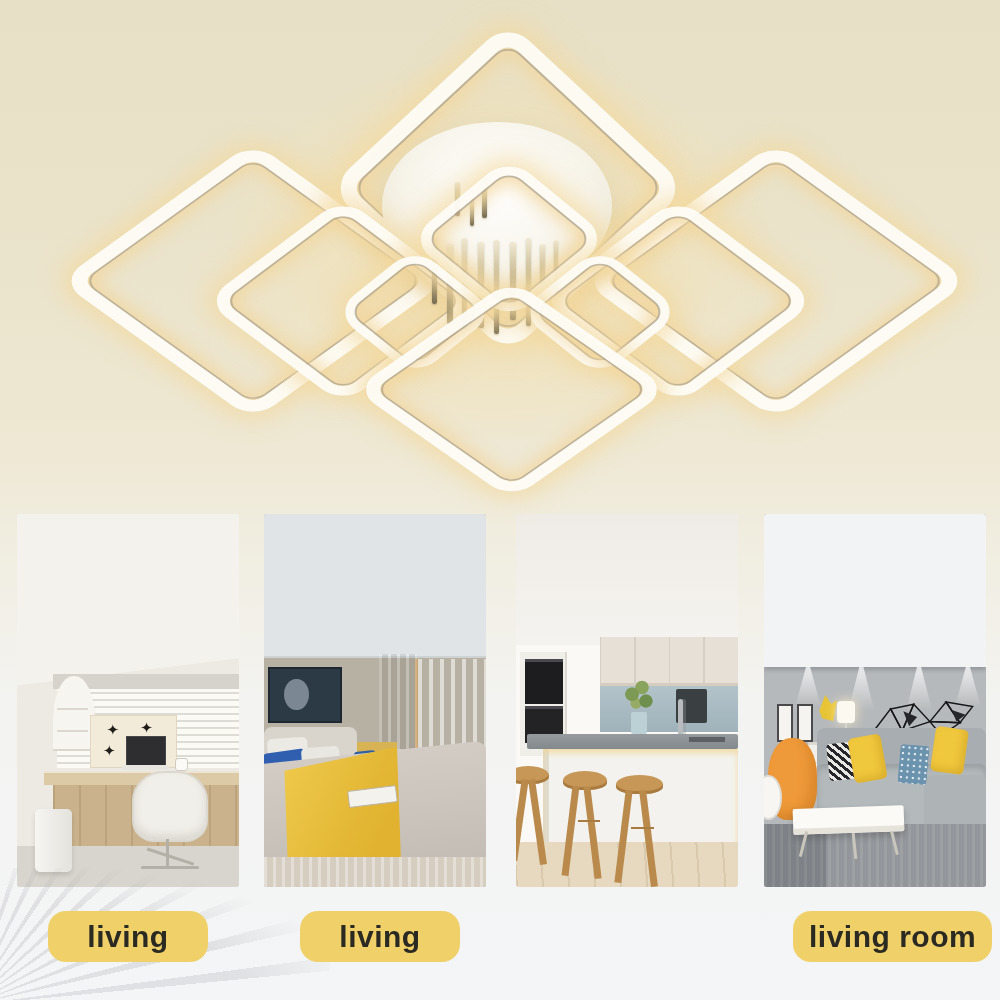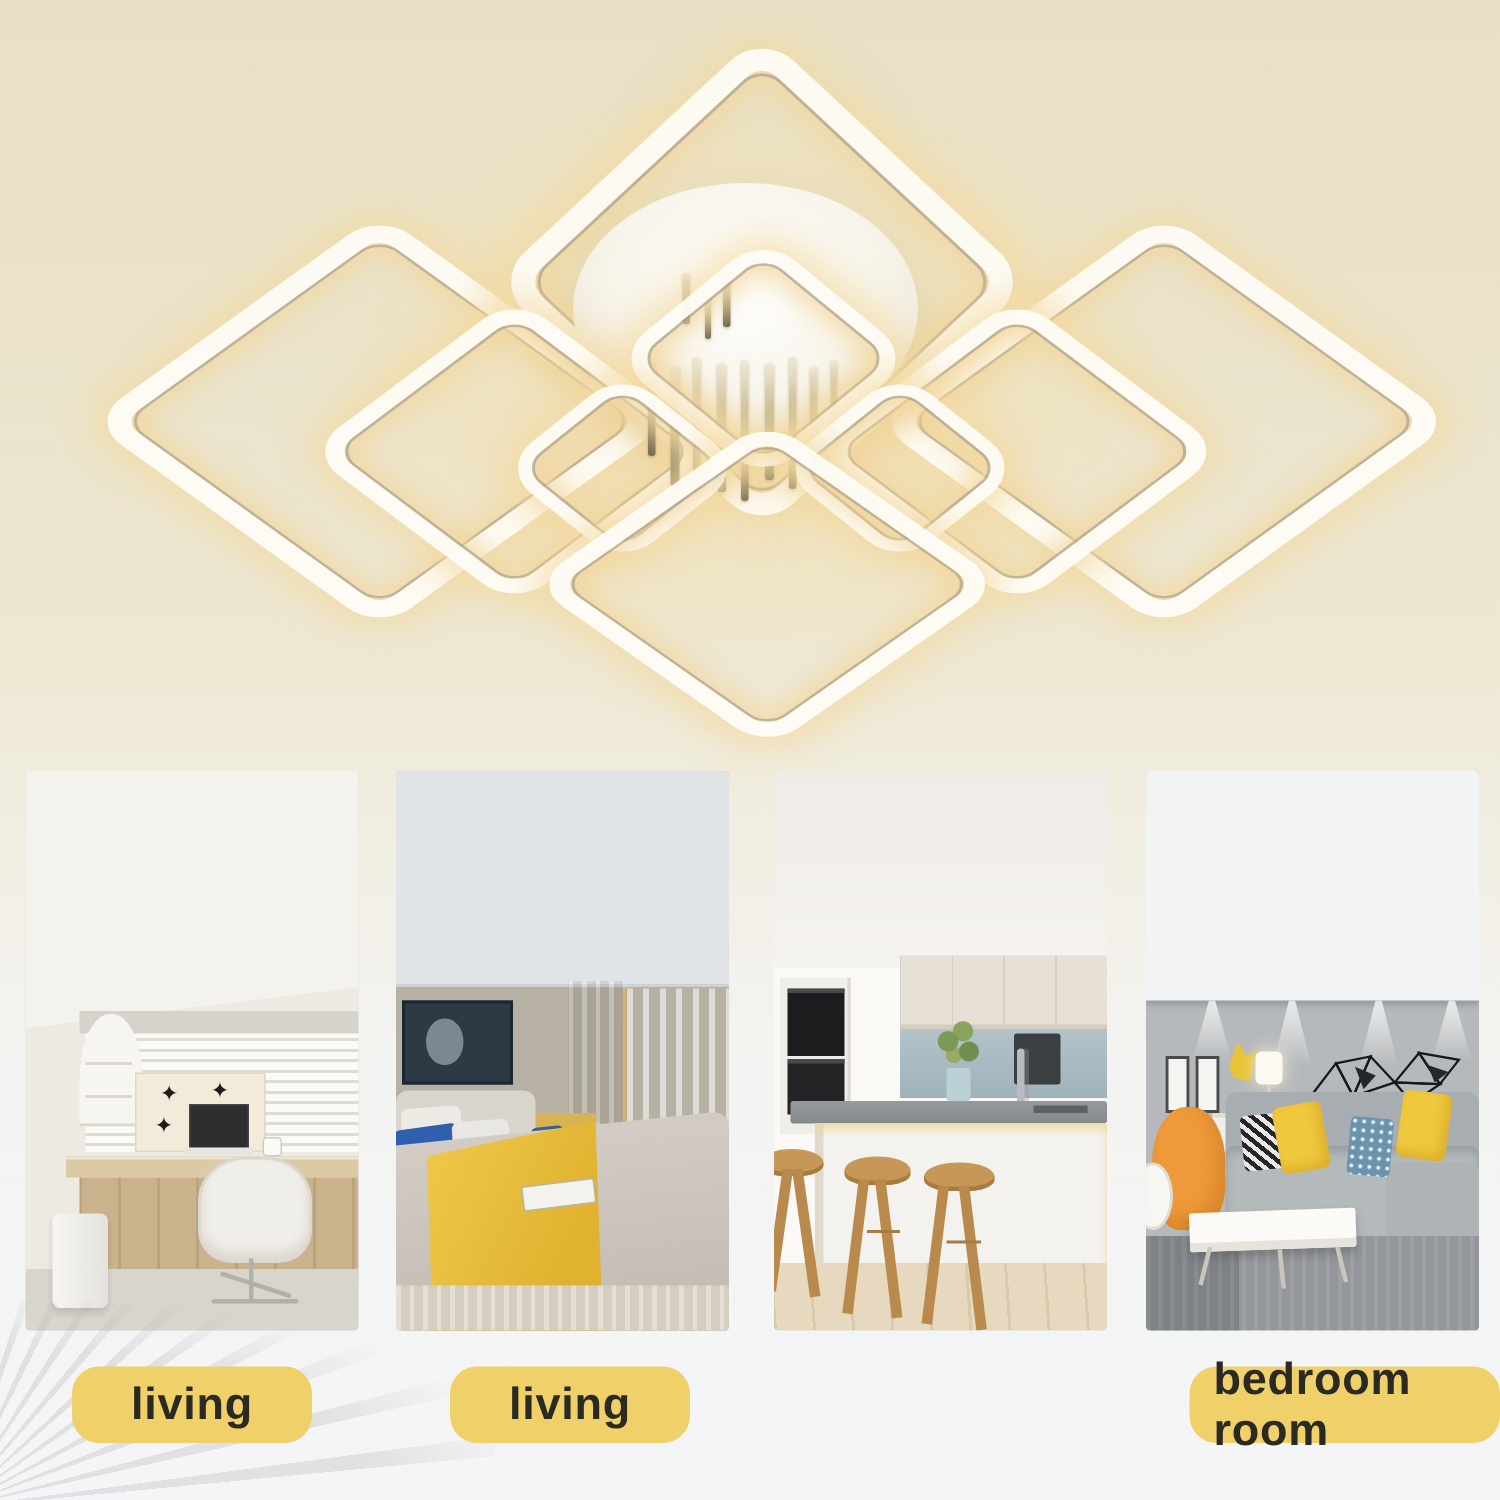--- a/index.html
+++ b/index.html
@@ -191,16 +191,16 @@
   </div>
 
   <div class="abs leafshadow"></div>
   <div class="badge" style="left:48px">
       <span>living</span>
     </div>
   <div class="badge" style="left:300px">
       <span>living</span>
     </div>
   <div class="badge" style="left:793px">
-      <span>bedroom room</span>
+      <span>living room</span>
     </div>
 
 </div>
 
 </body></html>

